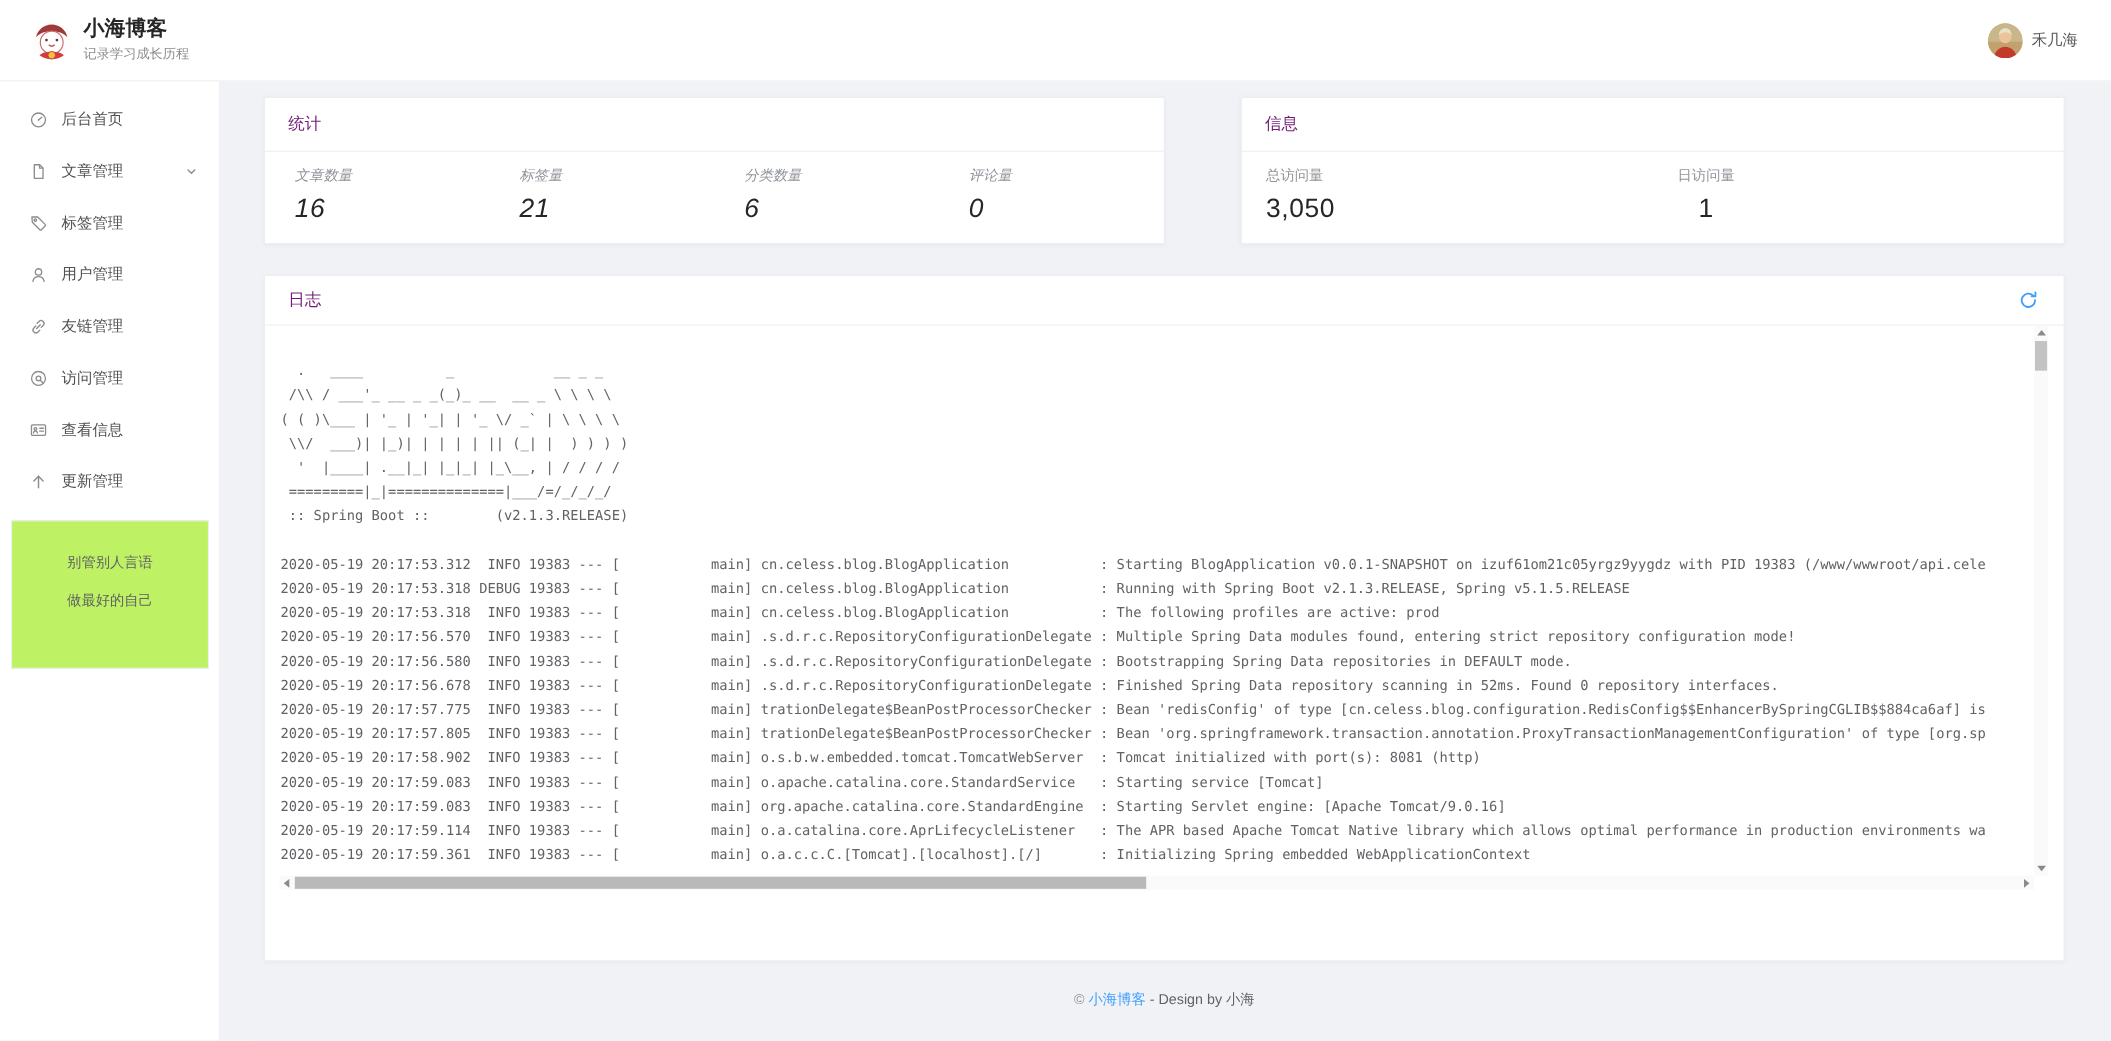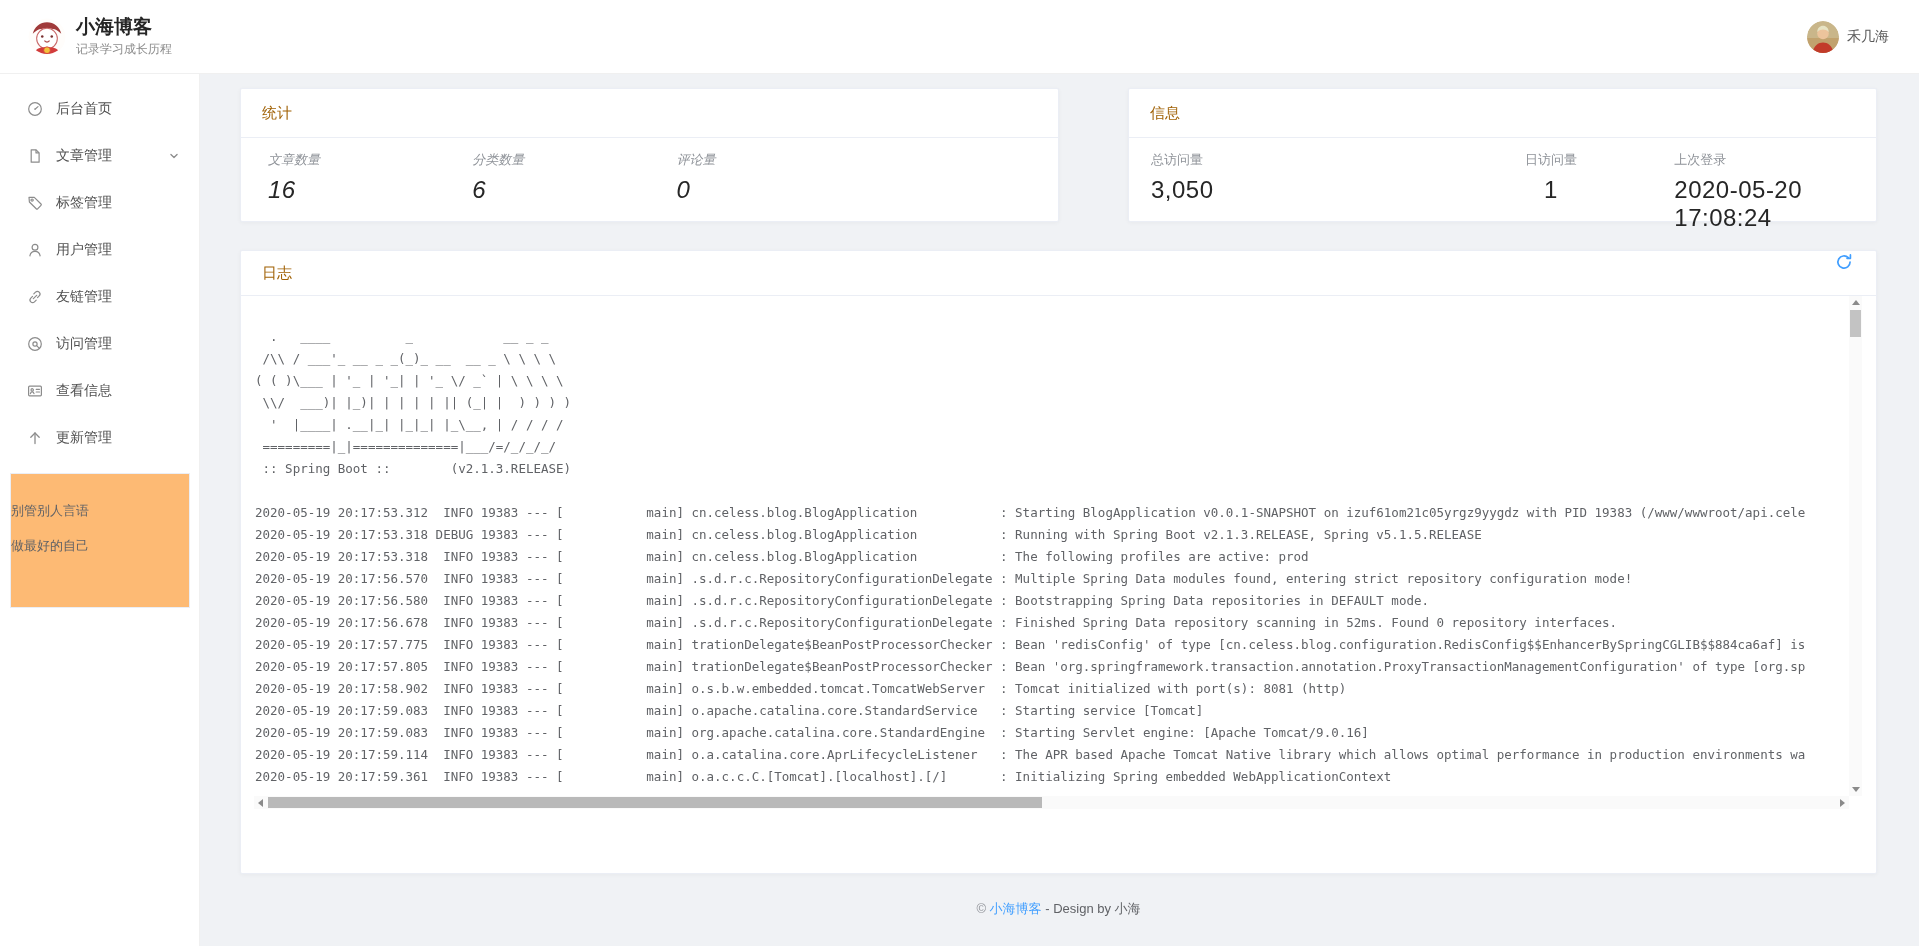--- a/index.html
+++ b/index.html
@@ -21,34 +21,34 @@
   .username { margin-left:8px; font-size:14px; color:#595959; }
 
   
   .sidebar { position:absolute; top:74px; left:0; bottom:0; width:200px; background:#fff;
              border-right:1px solid #f0f0f0; padding-top:11px; }
   .menu-item { height:47px; display:flex; align-items:center; padding:0 18px 0 27px;
                font-size:14px; color:#515151; cursor:pointer; }
   .mi-icon { width:16px; height:16px; margin-right:13px; display:inline-flex; flex:0 0 auto; }
   .mi-label { flex:0 0 auto; }
   .mi-arrow { margin-left:auto; display:inline-flex; width:14px; height:14px; }
-  .motto { margin:12px 9px 0 10px; border:1px solid #ebeef5; background:#fdba74;
-           padding:19px 0 44px; font-size:13px; color:#606266; }
+  .motto { margin:12px 9px 0 10px; border:1px solid #ebeef5; background:#bef264;
+           padding:19px 0 44px; text-align:center; font-size:13px; color:#606266; }
   .motto div { line-height:35px; }
 
   
   .main { position:absolute; top:74px; left:200px; right:0; bottom:0; background:#f0f2f5;
           padding:14px 42px 0 40px; overflow:hidden; }
   .card { background:#fff; border:1px solid #ebeef5; border-radius:2px;
           box-shadow:0 1px 4px rgba(0,0,0,0.04); }
   .cards-row { display:flex; }
   .stats-card { width:819px; height:134px; flex:0 0 auto; }
   .info-card { margin-left:69px; flex:1; height:134px; }
   .card-header { height:49px; line-height:48px; padding:0 21px; border-bottom:1px solid #ebeef5;
-                 font-size:15px; color:#a16207; display:flex; }
+                 font-size:15px; color:#701a75; display:flex; align-items:center; }
   .card-body { display:flex; padding:13px 0 0 0; }
   .stat-col { width:25%; padding-left:27px;font-style:italic; }
   .info-col-0 { width:40%; padding-left:22px; }
   .info-col-1 { width:33%;text-align:center; }
   .info-col-2 { width:27%; padding-right:22px; }
   .stat-label { font-size:13px; color:#8f9399; }
   .stat-value { font-size:24px; color:#262626; margin-top:7px; letter-spacing:0.5px; }
 
   
   .log-card { margin-top:28px; height:624px; position:relative; }
@@ -224,20 +224,24 @@
       <section class="card stats-card">
         <div class="card-header">
           <span>统计</span>
         </div>
         <div class="card-body">
           <div class="stat-col">
             <div class="stat-label">文章数量</div>
             <div class="stat-value">16</div>
           </div>
           <div class="stat-col">
+            <div class="stat-label">标签量</div>
+            <div class="stat-value">21</div>
+          </div>
+          <div class="stat-col">
             <div class="stat-label">分类数量</div>
             <div class="stat-value">6</div>
           </div>
           <div class="stat-col">
             <div class="stat-label">评论量</div>
             <div class="stat-value">0</div>
           </div>
         </div>
       </section>
 
@@ -246,24 +250,20 @@
           <span>信息</span>
         </div>
         <div class="card-body">
           <div class="info-col-0">
             <div class="stat-label">总访问量</div>
             <div class="stat-value">3,050</div>
           </div>
           <div class="info-col-1">
             <div class="stat-label">日访问量</div>
             <div class="stat-value">1</div>
-          </div>
-          <div class="info-col-2">
-            <div class="stat-label">上次登录</div>
-            <div class="stat-value">2020-05-20 17:08:24</div>
           </div>
         </div>
       </section>
     </div>
 
     <section class="card log-card">
       <div class="card-header log-header">
         <span class="log-title">日志</span>
         <button class="refresh-btn">
           <span style="display:inline-flex;">

